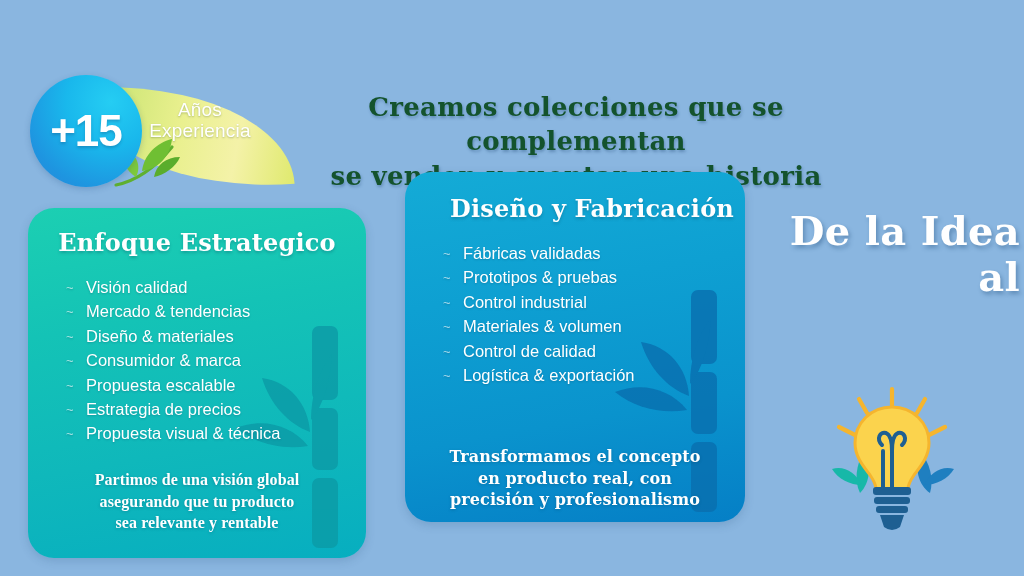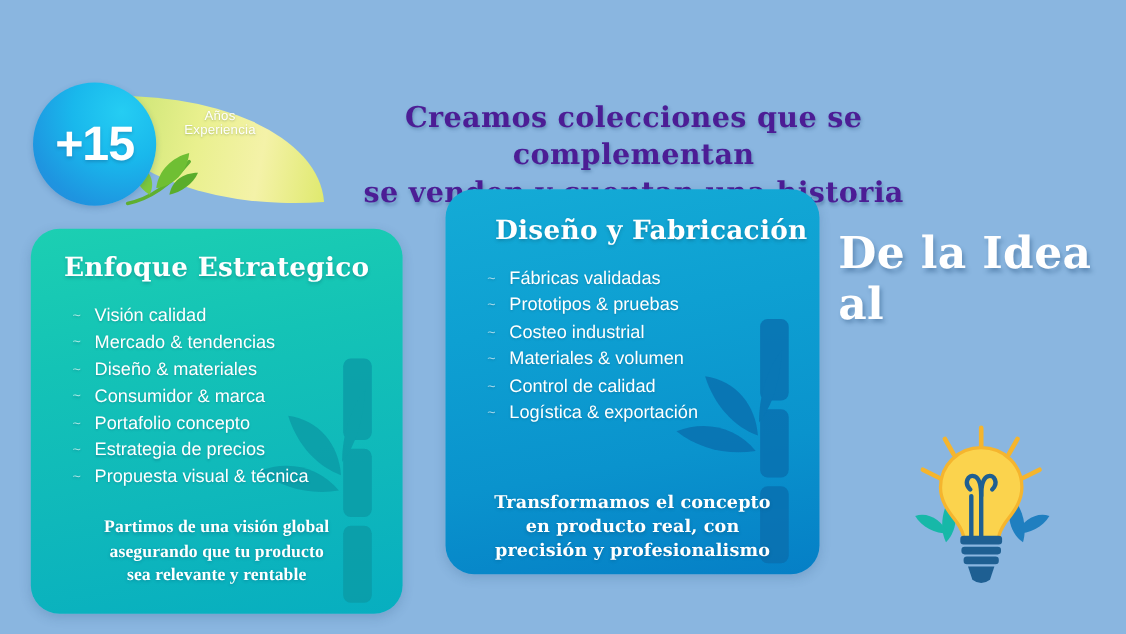--- a/index.html
+++ b/index.html
@@ -15,21 +15,21 @@
   .badge-cluster{position:absolute;left:14px;top:43px;width:280px;height:145px;}
 
   .leaf-badge{
     position:absolute;left:72px;top:38px;width:205px;height:110px;
     background:linear-gradient(105deg,#bfe06a 0%,#e9f08e 45%,#f4f2a8 72%,#dfe96e 100%);
     border-radius:0 100% 0 100%;
     transform:rotate(-4deg);
   }
   .leaf-badge-text{
     position:absolute;left:96px;top:56px;width:180px;
-    text-align:center;color:#fff;font-size:12px;line-height:1.12;
+    text-align:center;color:#fff;font-size:19px;line-height:1.12;
     text-shadow:0 1px 2px rgba(60,90,40,.35);
     letter-spacing:.2px;
   }
   .leaf-badge-text span{display:block;}
 
   .sprig-green{position:absolute;left:96px;top:86px;width:90px;height:60px;}
   .sprig-blue{position:absolute;left:52px;top:70px;width:70px;height:68px;}
 
   .circle-badge{
     position:absolute;left:16px;top:32px;width:112px;height:112px;border-radius:50%;
@@ -39,21 +39,21 @@
   .circle-badge-label{
     position:absolute;left:16px;top:32px;width:112px;height:112px;
     display:flex;align-items:center;justify-content:center;
     color:#fff;font-size:44px;font-weight:bold;letter-spacing:-1px;
     text-shadow:0 2px 3px rgba(20,70,120,.30);
   }
 
   
   .headline{
     position:absolute;left:256px;top:90px;width:640px;text-align:center;
-    color:#4c1d95;font-family:"DejaVu Serif","Liberation Serif",serif;font-weight:bold;
+    color:#14532d;font-family:"DejaVu Serif","Liberation Serif",serif;font-weight:bold;
     font-size:26px;line-height:1.32;letter-spacing:.3px;
     text-shadow:1px 2px 3px rgba(35,75,120,.38);
   }
   .headline span{display:block;}
 
   
   .card{
     position:absolute;border-radius:26px;overflow:hidden;
     box-shadow:0 3px 10px rgba(30,70,110,.18);
   }
@@ -93,21 +93,21 @@
     font-family:"DejaVu Serif","Liberation Serif",serif;font-weight:bold;
     font-size:16px;line-height:1.36;letter-spacing:.1px;
     text-shadow:0 1px 3px rgba(10,65,95,.32);
     white-space:pre-line;padding:0 16px;
   }
   .card-teal .card-footer{bottom:24px;font-family:Liberation Serif, serif;}
   .card-blue .card-footer{bottom:11px;}
 
   
   .right-title{
-    position:absolute;left:762px;top:208px;width:258px;text-align:left;
+    position:absolute;left:762px;top:208px;width:258px;text-align:right;
     color:#fff;font-family:"DejaVu Serif","Liberation Serif",serif;font-weight:bold;
     font-size:40px;line-height:1.14;letter-spacing:.3px;
     text-shadow:2px 3px 4px rgba(35,80,125,.40);
   }
   .right-title span{display:block;}
 
   .bulb-wrap{position:absolute;left:812px;top:385px;width:160px;height:150px;}
 </style>
 </head>
 <body>
@@ -172,21 +172,21 @@
       <li>
           <span class="bullet-mark">~</span>
           <span>Diseño &amp; materiales</span>
         </li>
       <li>
           <span class="bullet-mark">~</span>
           <span>Consumidor &amp; marca</span>
         </li>
       <li>
           <span class="bullet-mark">~</span>
-          <span>Portafolio concepto</span>
+          <span>Propuesta escalable</span>
         </li>
       <li>
           <span class="bullet-mark">~</span>
           <span>Estrategia de precios</span>
         </li>
       <li>
           <span class="bullet-mark">~</span>
           <span>Propuesta visual &amp; técnica</span>
         </li>
     </ul>
@@ -214,21 +214,21 @@
       <li>
           <span class="bullet-mark">~</span>
           <span>Fábricas validadas</span>
         </li>
       <li>
           <span class="bullet-mark">~</span>
           <span>Prototipos &amp; pruebas</span>
         </li>
       <li>
           <span class="bullet-mark">~</span>
-          <span>Costeo industrial</span>
+          <span>Control industrial</span>
         </li>
       <li>
           <span class="bullet-mark">~</span>
           <span>Materiales &amp; volumen</span>
         </li>
       <li>
           <span class="bullet-mark">~</span>
           <span>Control de calidad</span>
         </li>
       <li>

